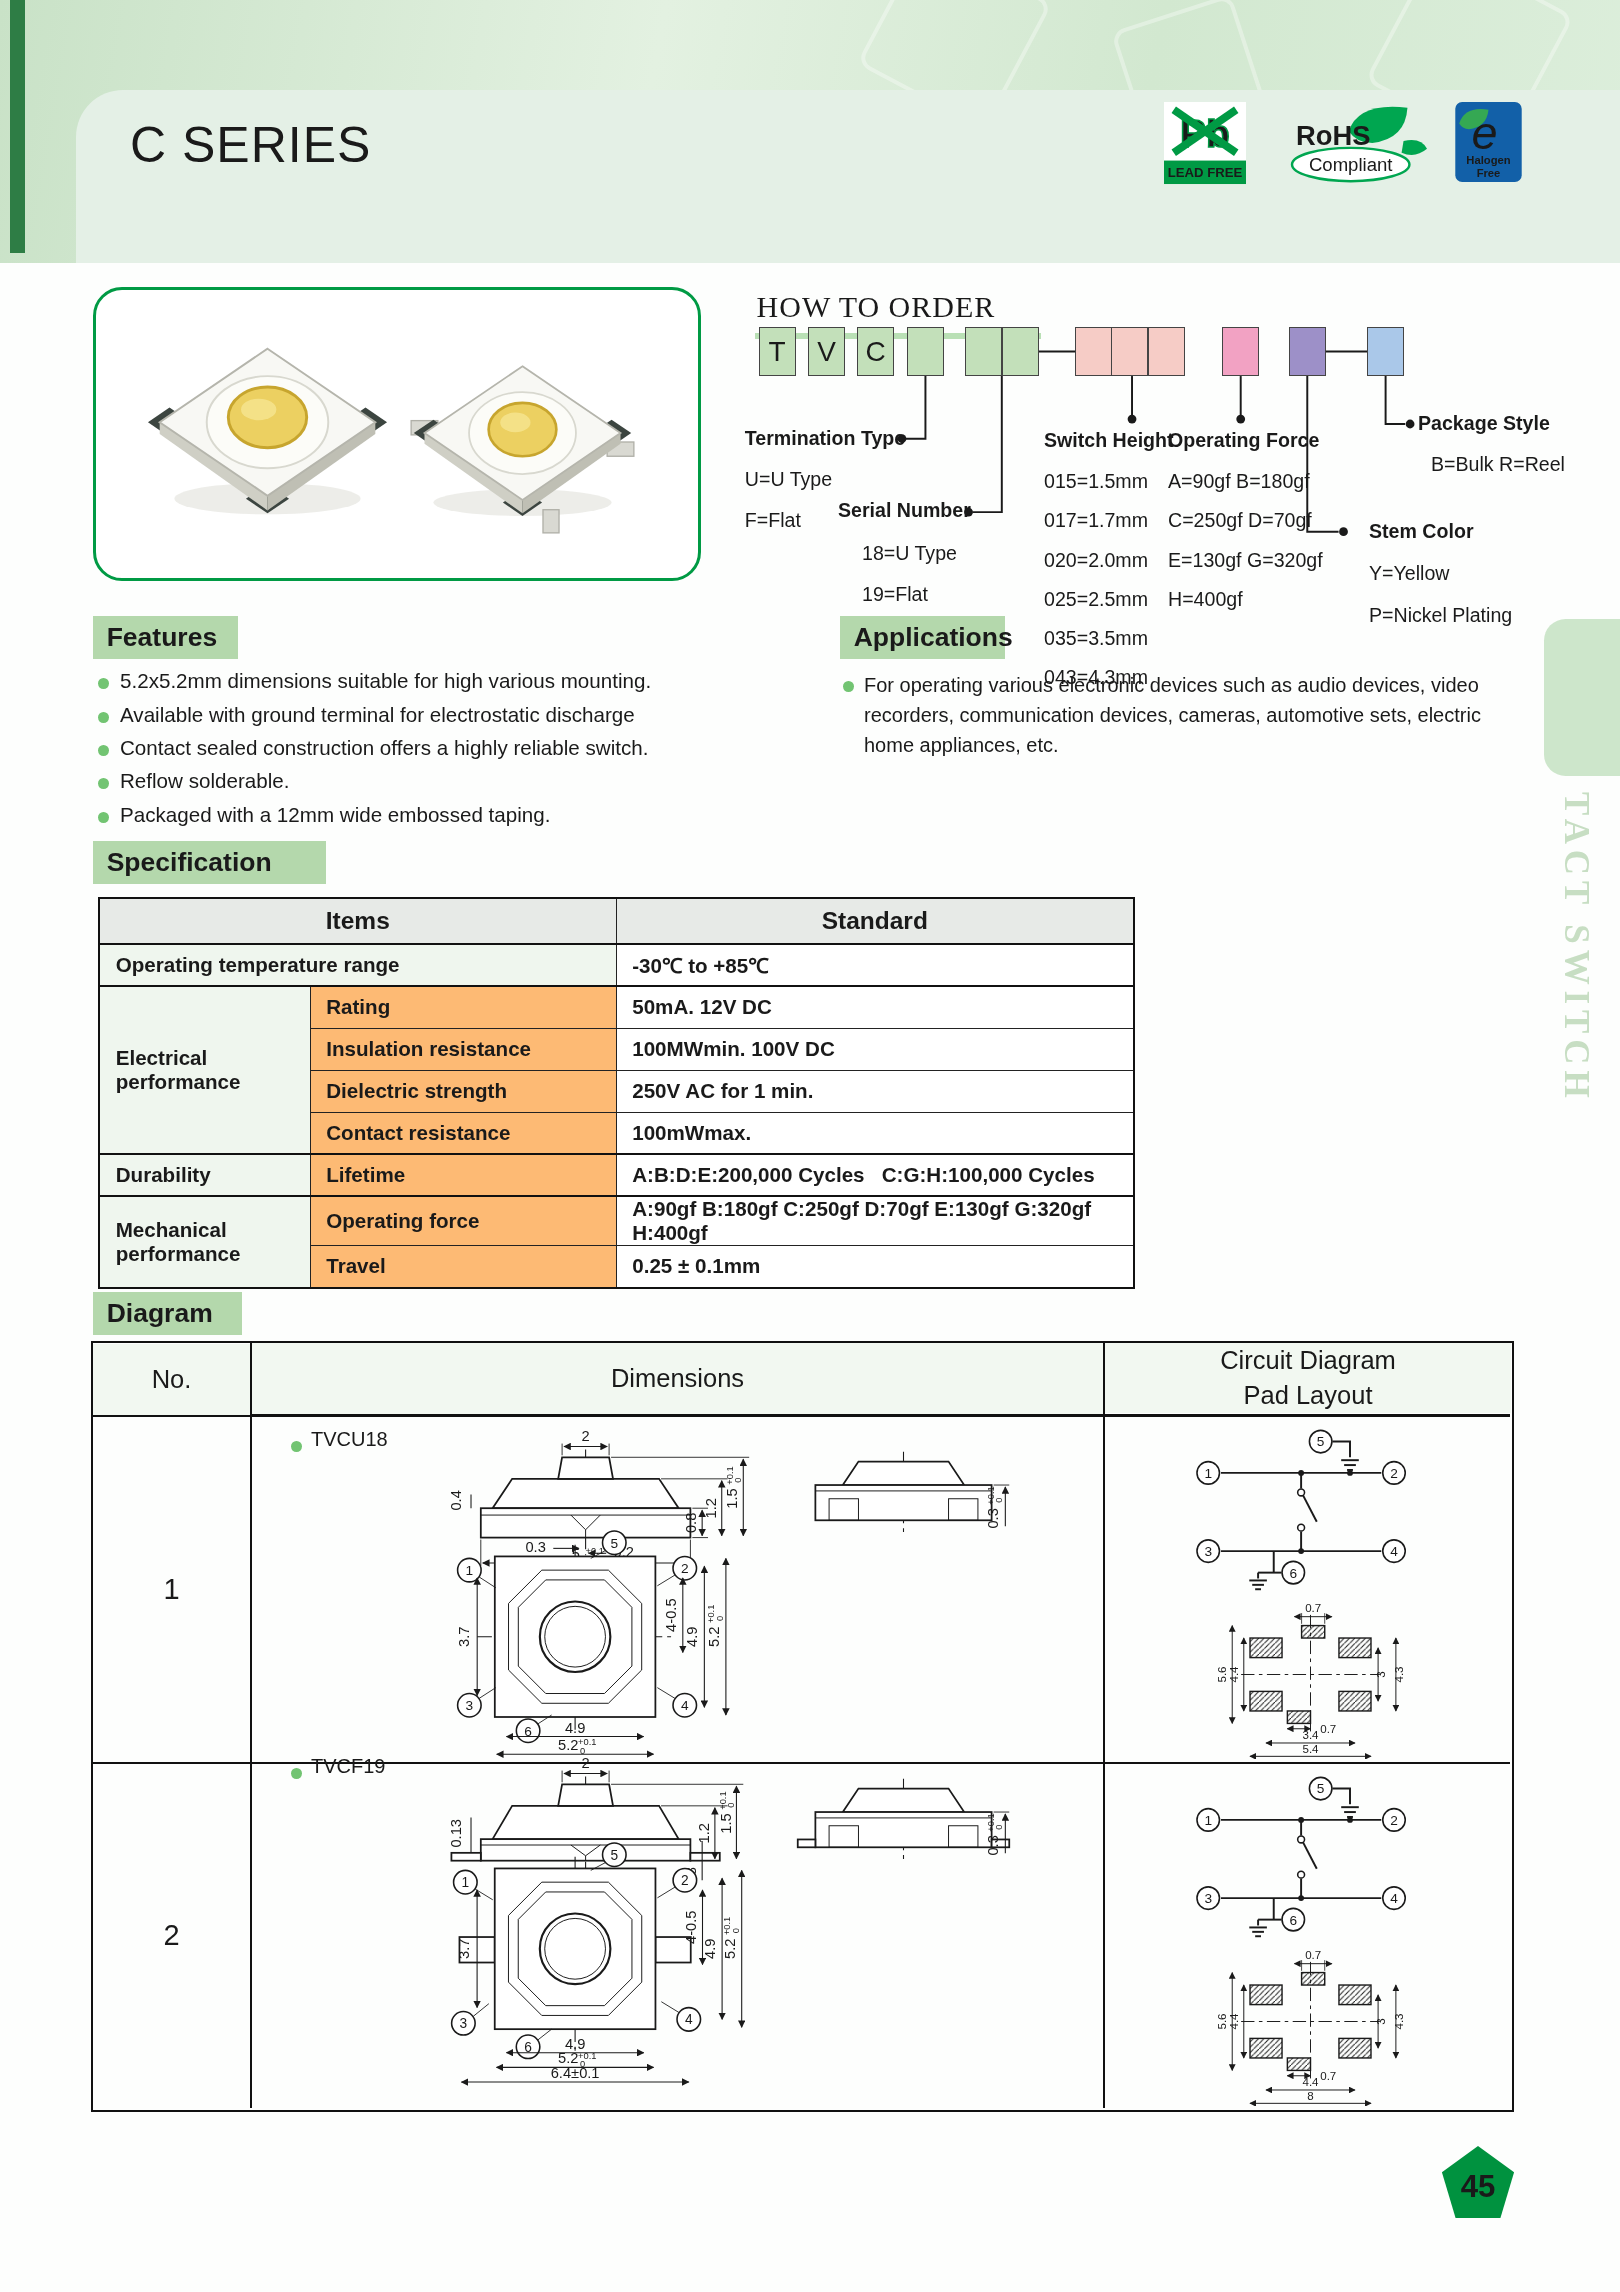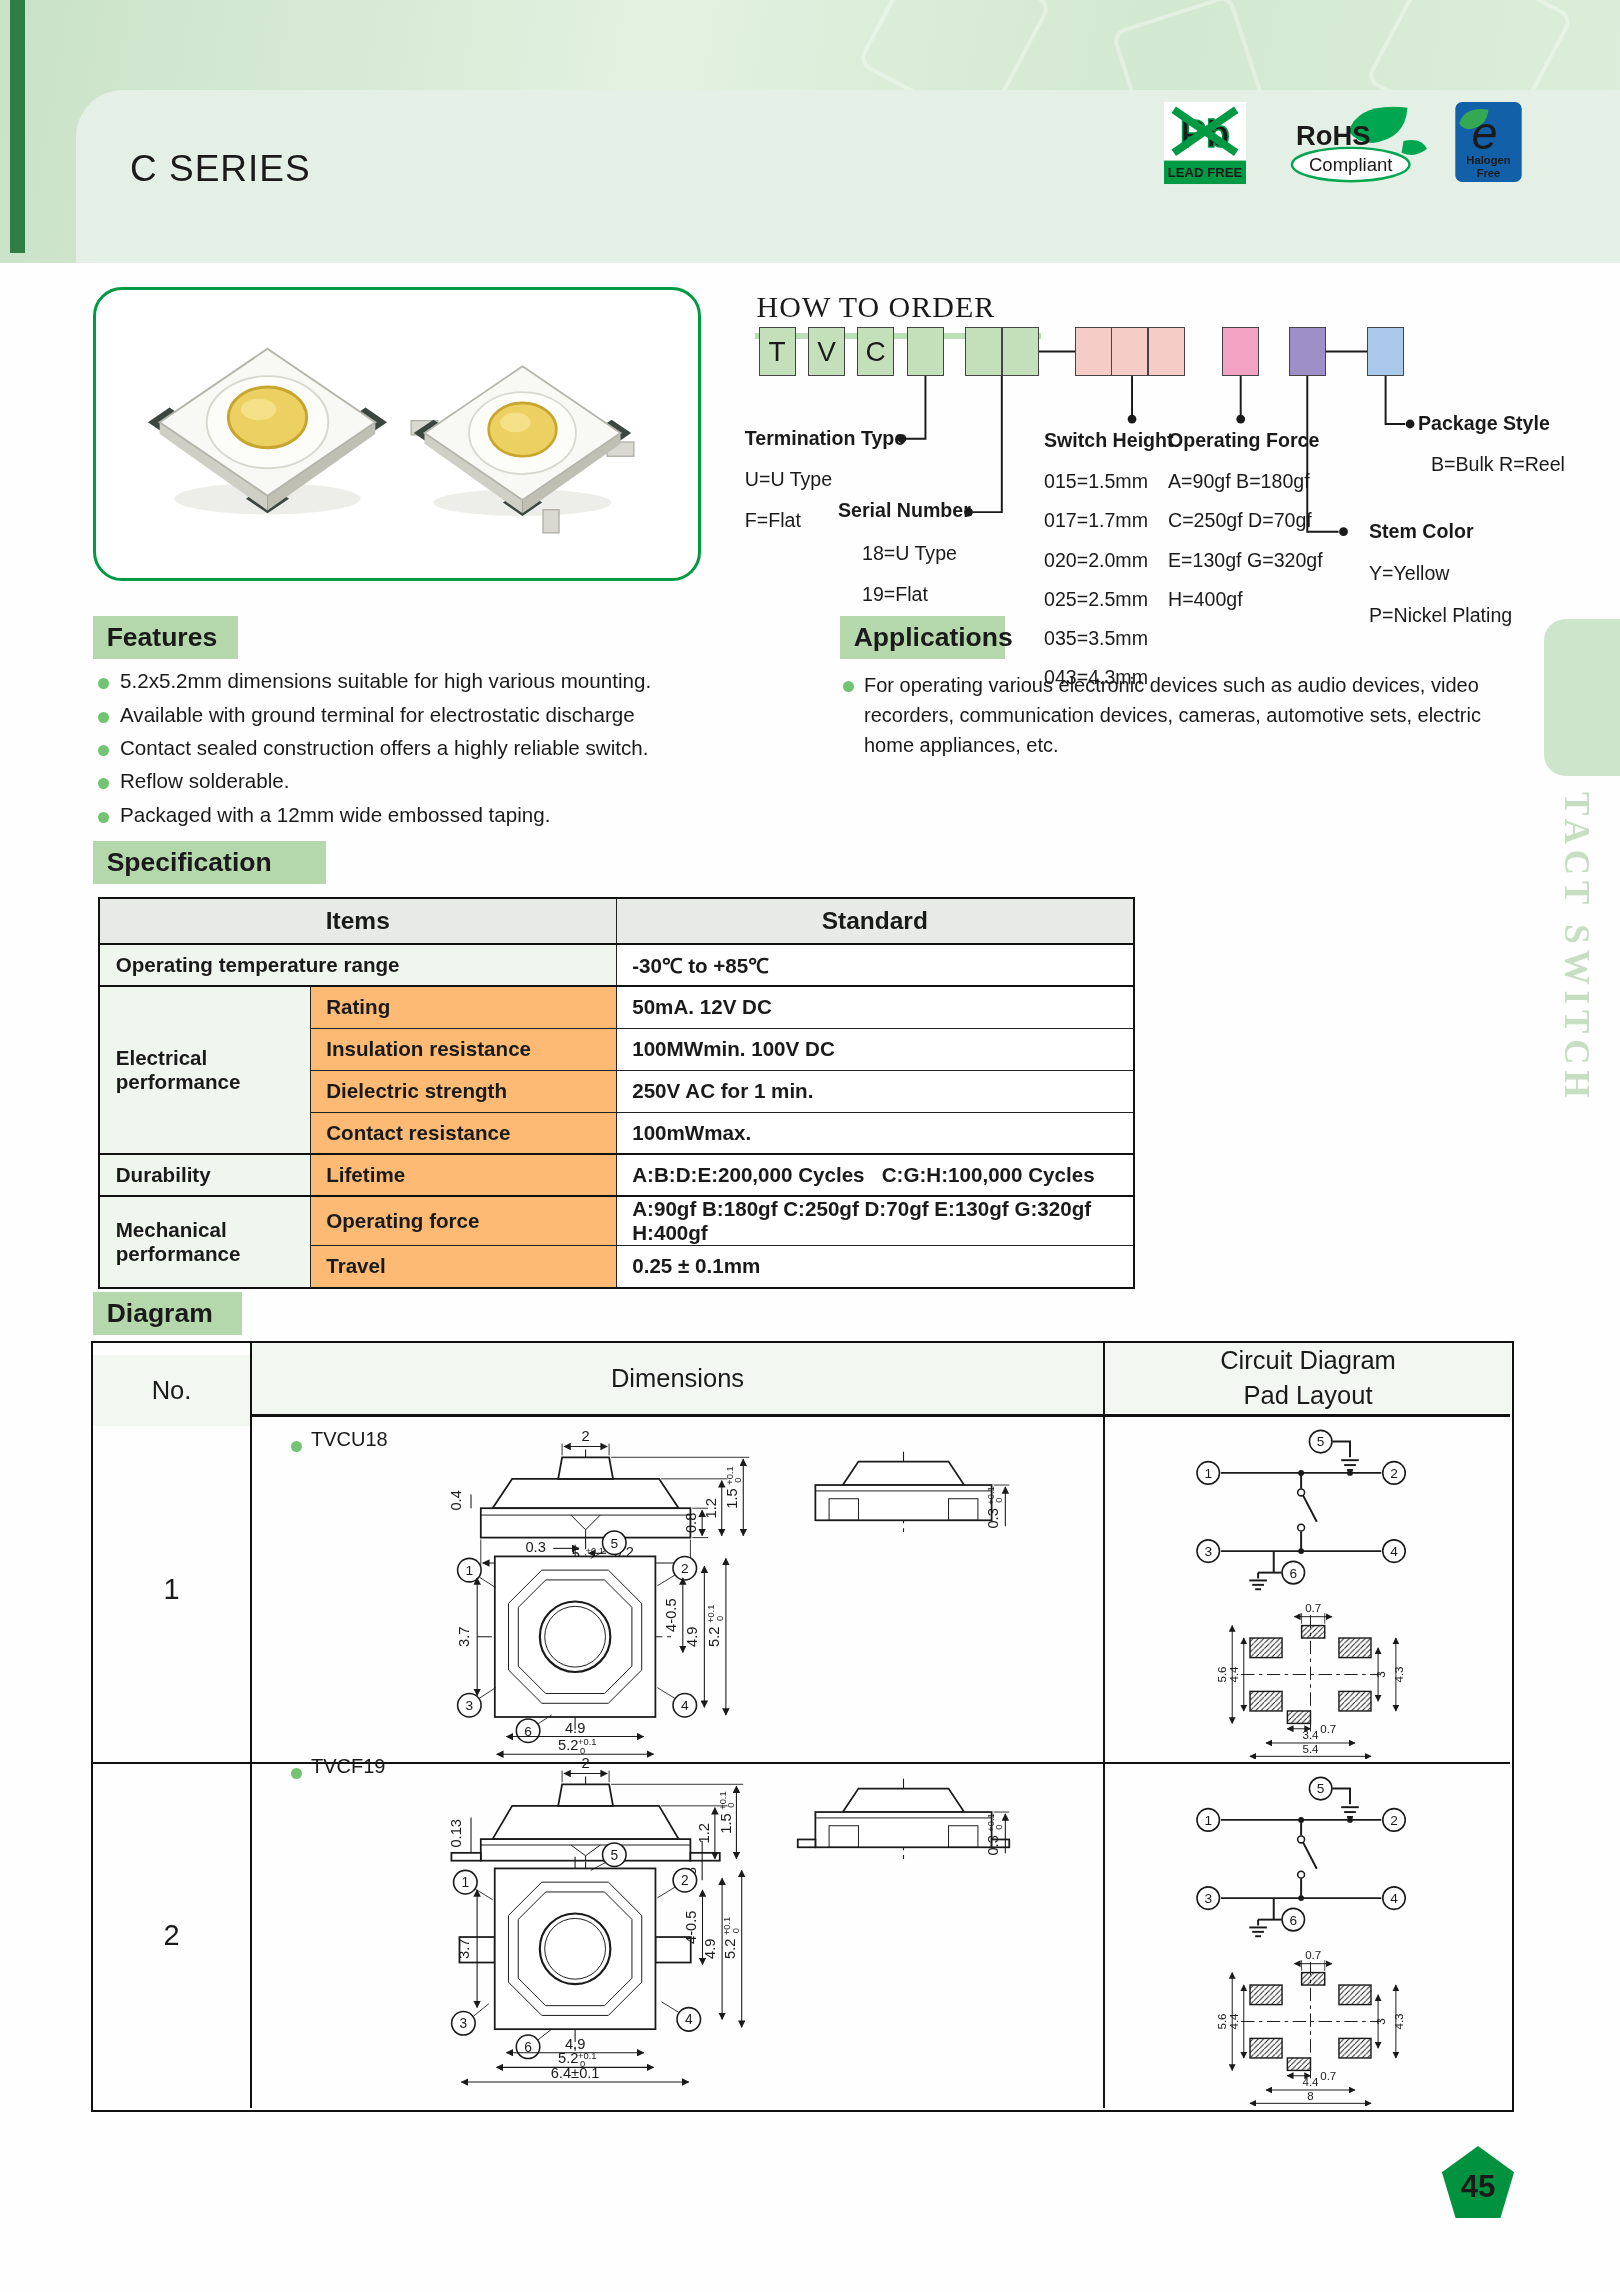--- a/index.html
+++ b/index.html
@@ -5,21 +5,21 @@
   html,body{margin:0;padding:0;background:#ffffff;}
   #page{position:relative;width:1620px;height:2293px;background:#fdfefd;overflow:hidden;
         font-family:"Liberation Sans",sans-serif;color:#1a1a1a;}
   .abs{position:absolute;}
   
   .band{left:0;top:0;width:1620px;height:263px;
         background:linear-gradient(100deg,#c9e2c7 0%,#e3f1e1 40%,#d2e8d0 70%,#dceedb 100%);}
   .tex{border:4.9px solid rgba(255,255,255,.35);border-radius:13.7px;transform:rotate(28deg);}
   .leftbar{left:9.8px;top:0;width:15.7px;height:253px;background:#2e7d45;}
   .hpanel{left:76px;top:90px;width:1544px;height:173px;background:#e4f0e6;border-radius:47px 0 0 0;}
-  .series{left:130px;top:116px;font-size:37px;letter-spacing:1px;margin-top:32px;}
+  .series{left:130px;top:116px;font-size:50px;letter-spacing:1px;}
   .subtitle{left:130px;top:182px;font-size:33px;}
   
   .sec-title{background:#b4d8ac;font-weight:bold;font-size:26.5px;display:flex;align-items:center;
              padding-left:13.7px;box-sizing:border-box;}
   
   .pbox{left:93px;top:287px;width:608px;height:294px;background:#ffffff;border:3.9px solid #009a44;
         border-radius:29px;box-sizing:border-box;}
   
   #order{left:735px;top:284px;width:843px;height:421px;}
   .hto-title{left:21.6px;top:5.9px;font-family:"Liberation Serif",serif;font-size:30px;letter-spacing:1px;}
@@ -281,21 +281,21 @@
   <div class="abs sec-title" style="left:93px;top:1292px;width:149px;height:43px;">Diagram</div>
 
   <div class="abs dtable">
 
     <div class="abs dline" style="left:157px;top:0;width:2px;height:765px;"></div>
     <div class="abs dline" style="left:1010px;top:0;width:2px;height:765px;"></div>
     <div class="abs dline" style="left:0;top:71px;width:1417px;height:2.5px;"></div>
     <div class="abs dline" style="left:1010px;top:35px;width:408px;height:2px;"></div>
     <div class="abs dline" style="left:0;top:419px;width:1417px;height:2px;"></div>
 
-    <div class="abs dhdr" style="left:0;top:12px;width:157px;height:71px;">No.</div>
+    <div class="abs dhdr" style="left:0;top:1px;width:157px;height:71px;">No.</div>
     <div class="abs dhdr" style="left:159px;top:0;width:851px;height:71px;">Dimensions</div>
     <div class="abs dhdr" style="left:1012px;top:0;width:406px;height:35px;">Circuit Diagram</div>
     <div class="abs dhdr" style="left:1012px;top:35px;width:406px;height:35px;">Pad Layout</div>
 
     <div class="abs dcell" style="left:0;top:73px;width:157px;height:346px;display:flex;align-items:center;justify-content:center;">
       <span class="no-num">1</span>
     </div>
     <div class="abs dcell" style="left:159px;top:73px;width:851px;height:346px;">
       <div class="abs" style="left:39px;top:21.6px;"><span class="dot"></span></div>
       <div class="abs partname" style="left:59px;top:11.8px;">TVCU18</div>

